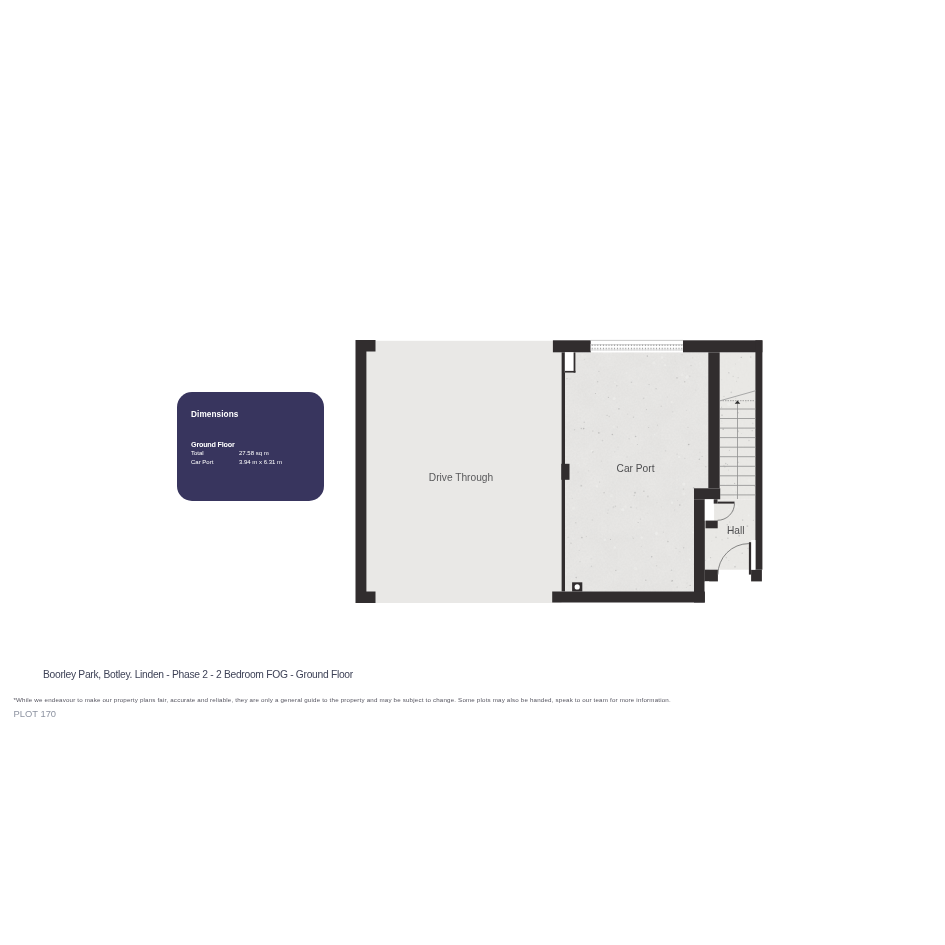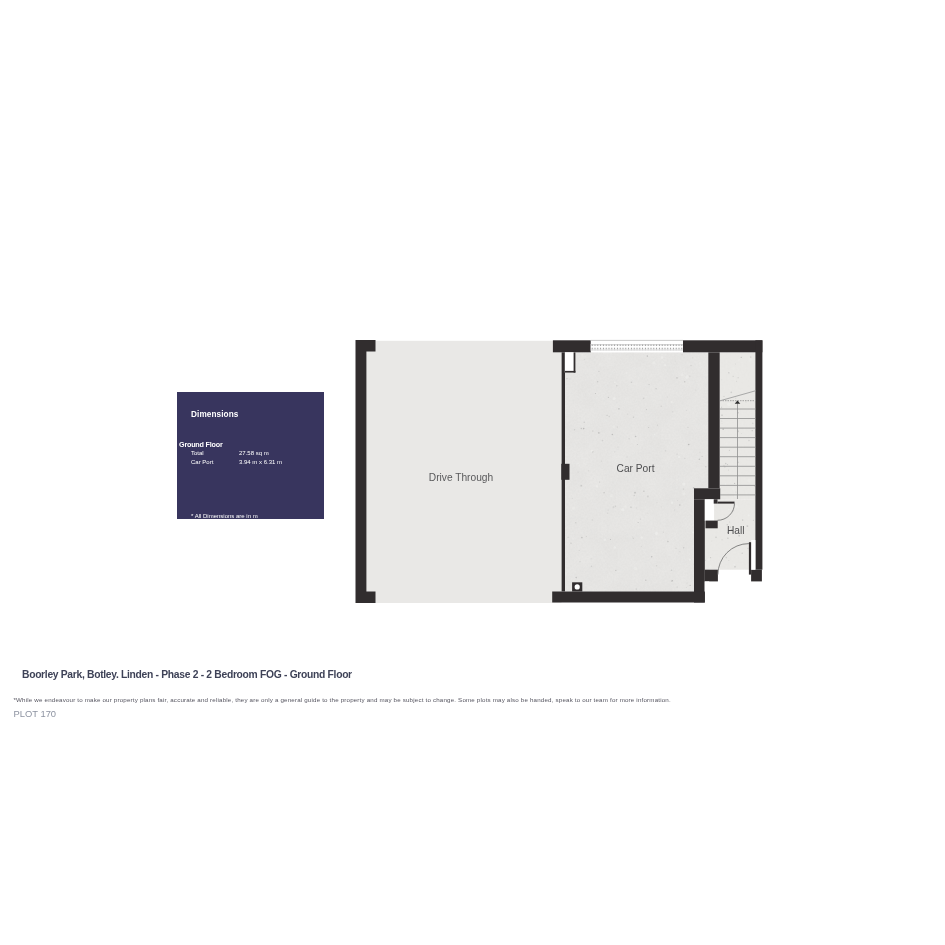--- a/index.html
+++ b/index.html
@@ -385,34 +385,34 @@
     <circle cx="577.2" cy="586.9" r="2.6" fill="#ffffff"></circle>
   </g>
 
   <text x="461" y="481.4" font-size="10.2" fill="#59595b" text-anchor="middle" font-family="Liberation Sans, sans-serif">Drive Through</text>
 
   <text x="635.5" y="471.6" font-size="10.2" fill="#4e4e50" text-anchor="middle" font-family="Liberation Sans, sans-serif">Car Port</text>
 
   <text x="735.8" y="534.2" font-size="10.2" fill="#4e4e50" text-anchor="middle" font-family="Liberation Sans, sans-serif">Hall</text>
 </svg>
 
-<div class="abs" style="left:177px;top:392px;width:147px;height:127px;background:#38355e;color:#ffffff;">
+<div class="abs" style="left:177px;top:392px;width:147px;height:109px;background:#38355e;color:#ffffff;border-radius:15px;">
 
   <div class="abs" style="left:14px;top:18px;font-size:8.2px;font-weight:bold;letter-spacing:0.1px;">Dimensions</div>
 
-  <div class="abs" style="left:2px;top:47.5px;font-size:7.2px;font-weight:bold;letter-spacing:-0.2px;">Ground Floor</div>
+  <div class="abs" style="left:14px;top:47.5px;font-size:7.2px;font-weight:bold;letter-spacing:-0.2px;">Ground Floor</div>
 
   <div class="abs" style="left:14px;top:57.5px;font-size:6px;">Total</div>
   <div class="abs" style="left:62px;top:57.5px;font-size:6px;">27.58 sq m</div>
 
   <div class="abs" style="left:14px;top:67px;font-size:6px;">Car Port</div>
   <div class="abs" style="left:62px;top:67px;font-size:6px;">3.94 m x 6.31 m</div>
 
   <div class="abs" style="left:14px;top:121px;font-size:6px;">* All Dimensions are in m</div>
 
   <div class="abs" style="left:14px;top:128.5px;font-size:5.2px;letter-spacing:0.1px;">** All measurements are approximate</div>
 </div>
 
-<div class="abs" style="left:1px;top:669px;font-size:10.3px;font-weight:bold;letter-spacing:-0.3px;color:#3e4257;padding-left:21px;">Boorley Park, Botley. Linden - Phase 2 - 2 Bedroom FOG - Ground Floor</div>
+<div class="abs" style="left:22px;top:669px;font-size:10.3px;font-weight:normal;letter-spacing:-0.3px;color:#3e4257;padding-left:21px;">Boorley Park, Botley. Linden - Phase 2 - 2 Bedroom FOG - Ground Floor</div>
 
 <div class="abs" style="left:13.5px;top:683px;font-size:9.4px;color:#8d93a1;margin-top:25px;">PLOT 170</div>
 
 <div class="abs" style="left:13.5px;top:695.5px;font-size:6.2px;letter-spacing:0.18px;color:#55545f;">*While we endeavour to make our property plans fair, accurate and reliable, they are only a general guide to the property and may be subject to change. Some plots may also be handed, speak to our team for more information.</div>
 
 </body></html>

